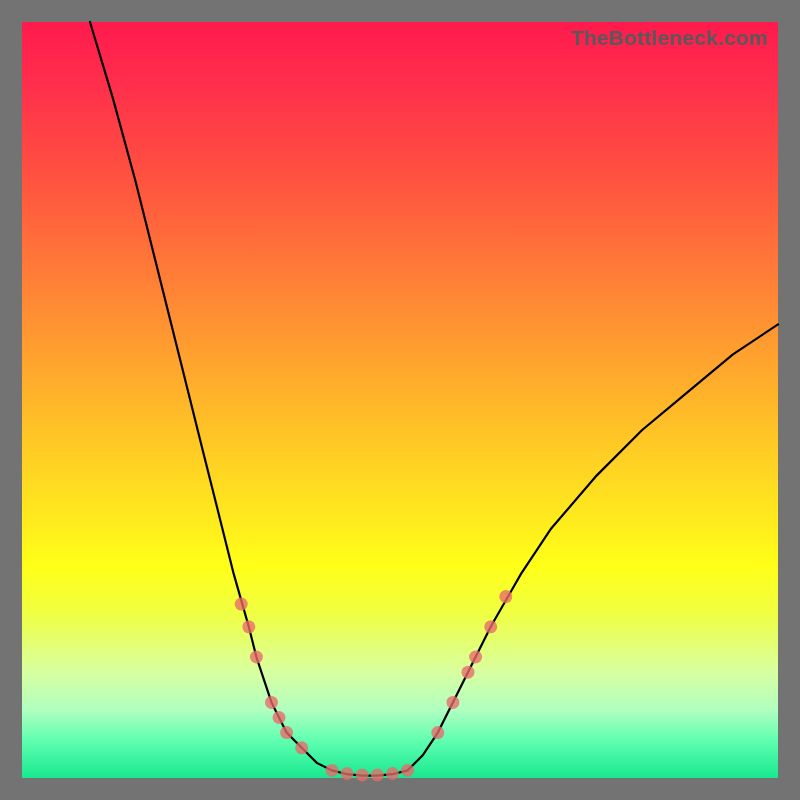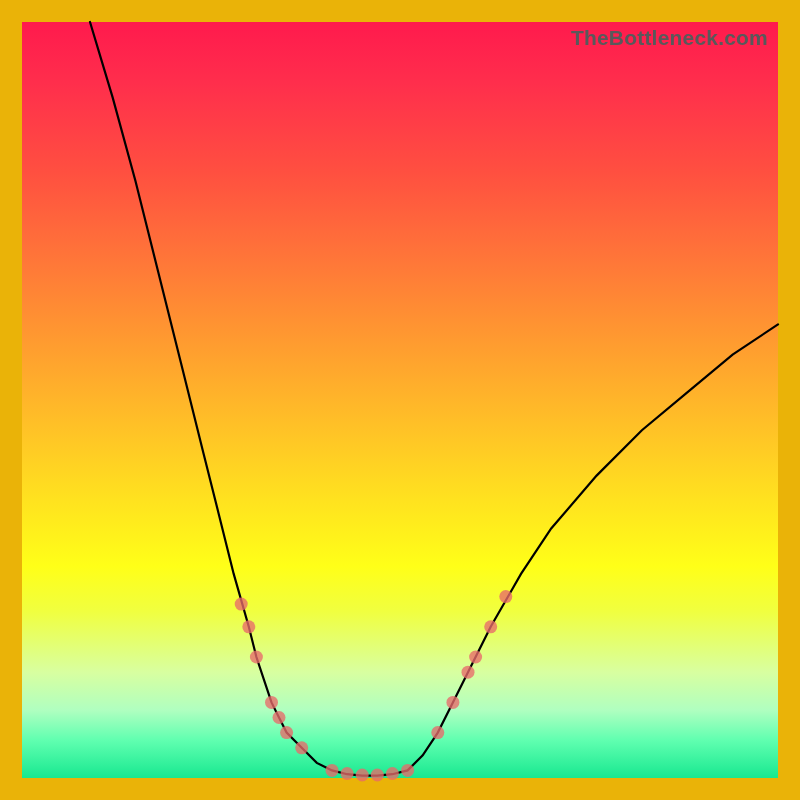--- a/index.html
+++ b/index.html
@@ -1,21 +1,21 @@
 <!DOCTYPE html>
 <html><head>
 <meta charset="utf-8">
 <style>
   * { margin: 0; padding: 0; box-sizing: border-box; }
   html, body { width: 800px; height: 800px; overflow: hidden; background: #000; }
   .frame {
     position: relative;
     width: 800px;
     height: 800px;
-    background: #eab308;
+    background: #737373;
   }
   .plot-area {
     position: absolute;
     left: 22px;
     top: 22px;
     width: 756px;
     height: 756px;
     background: linear-gradient(to bottom,
       #ff1a4d 0%,
       #ff2e4c 8%,

